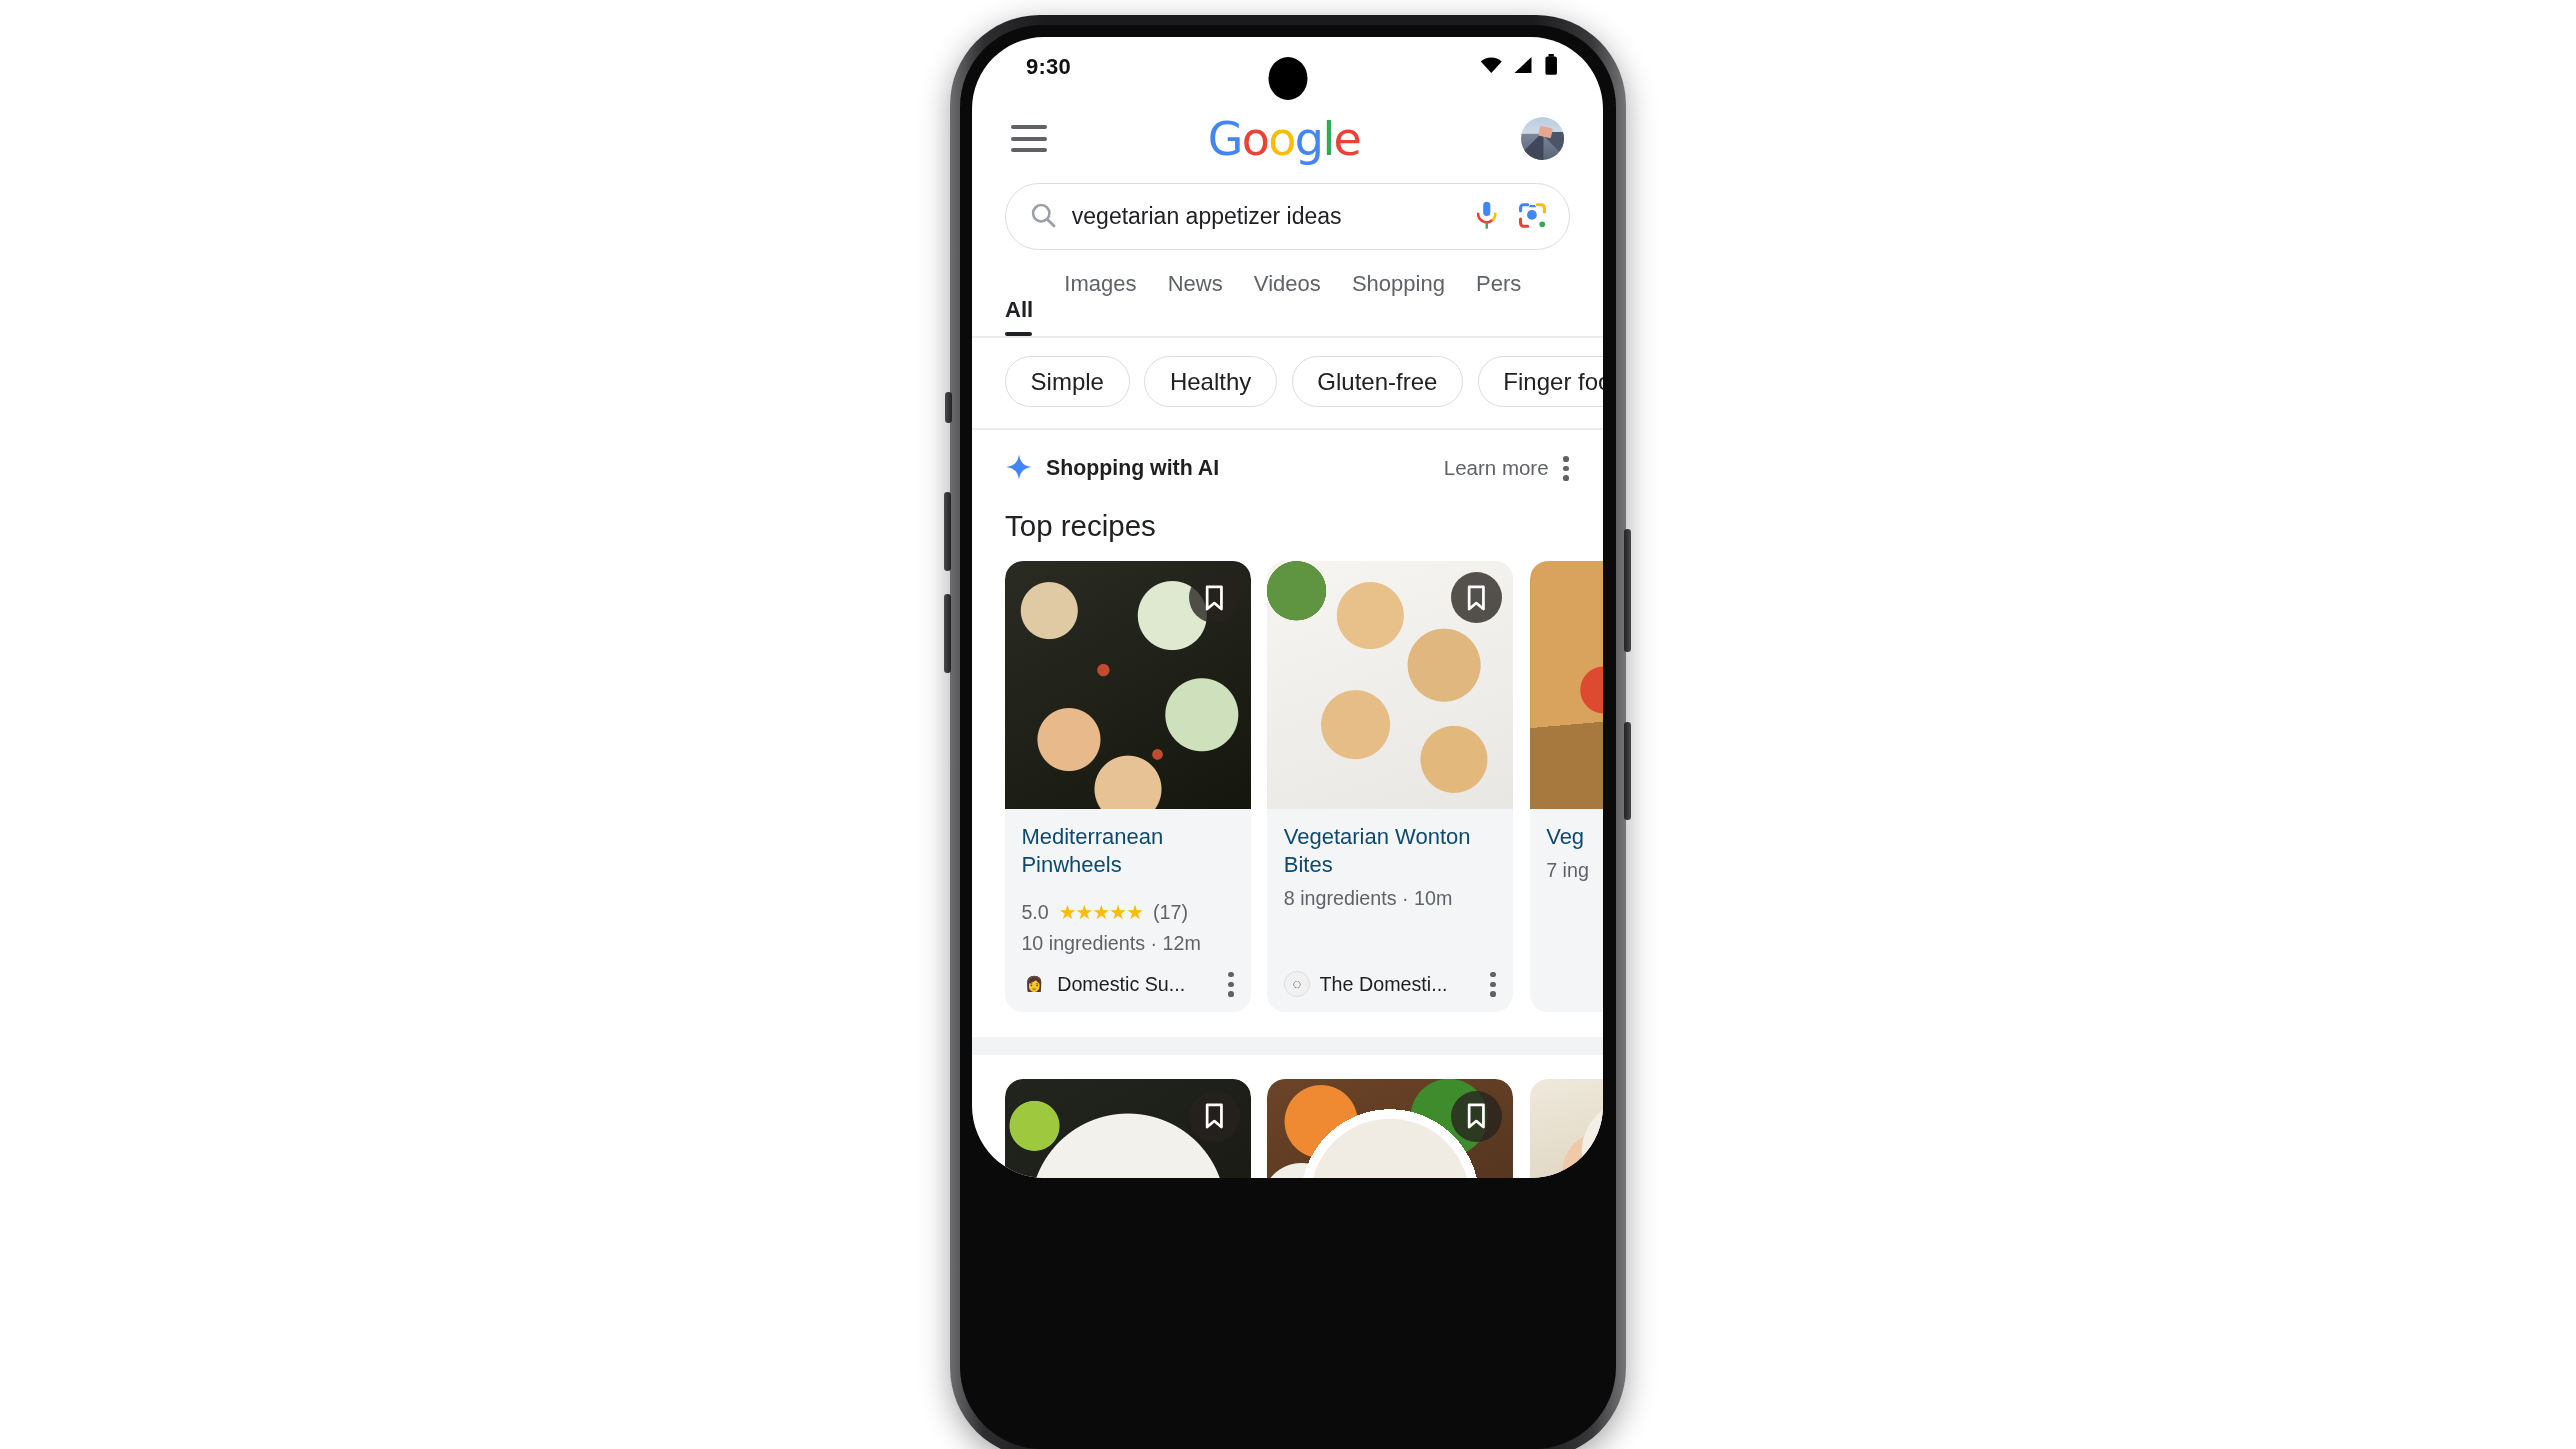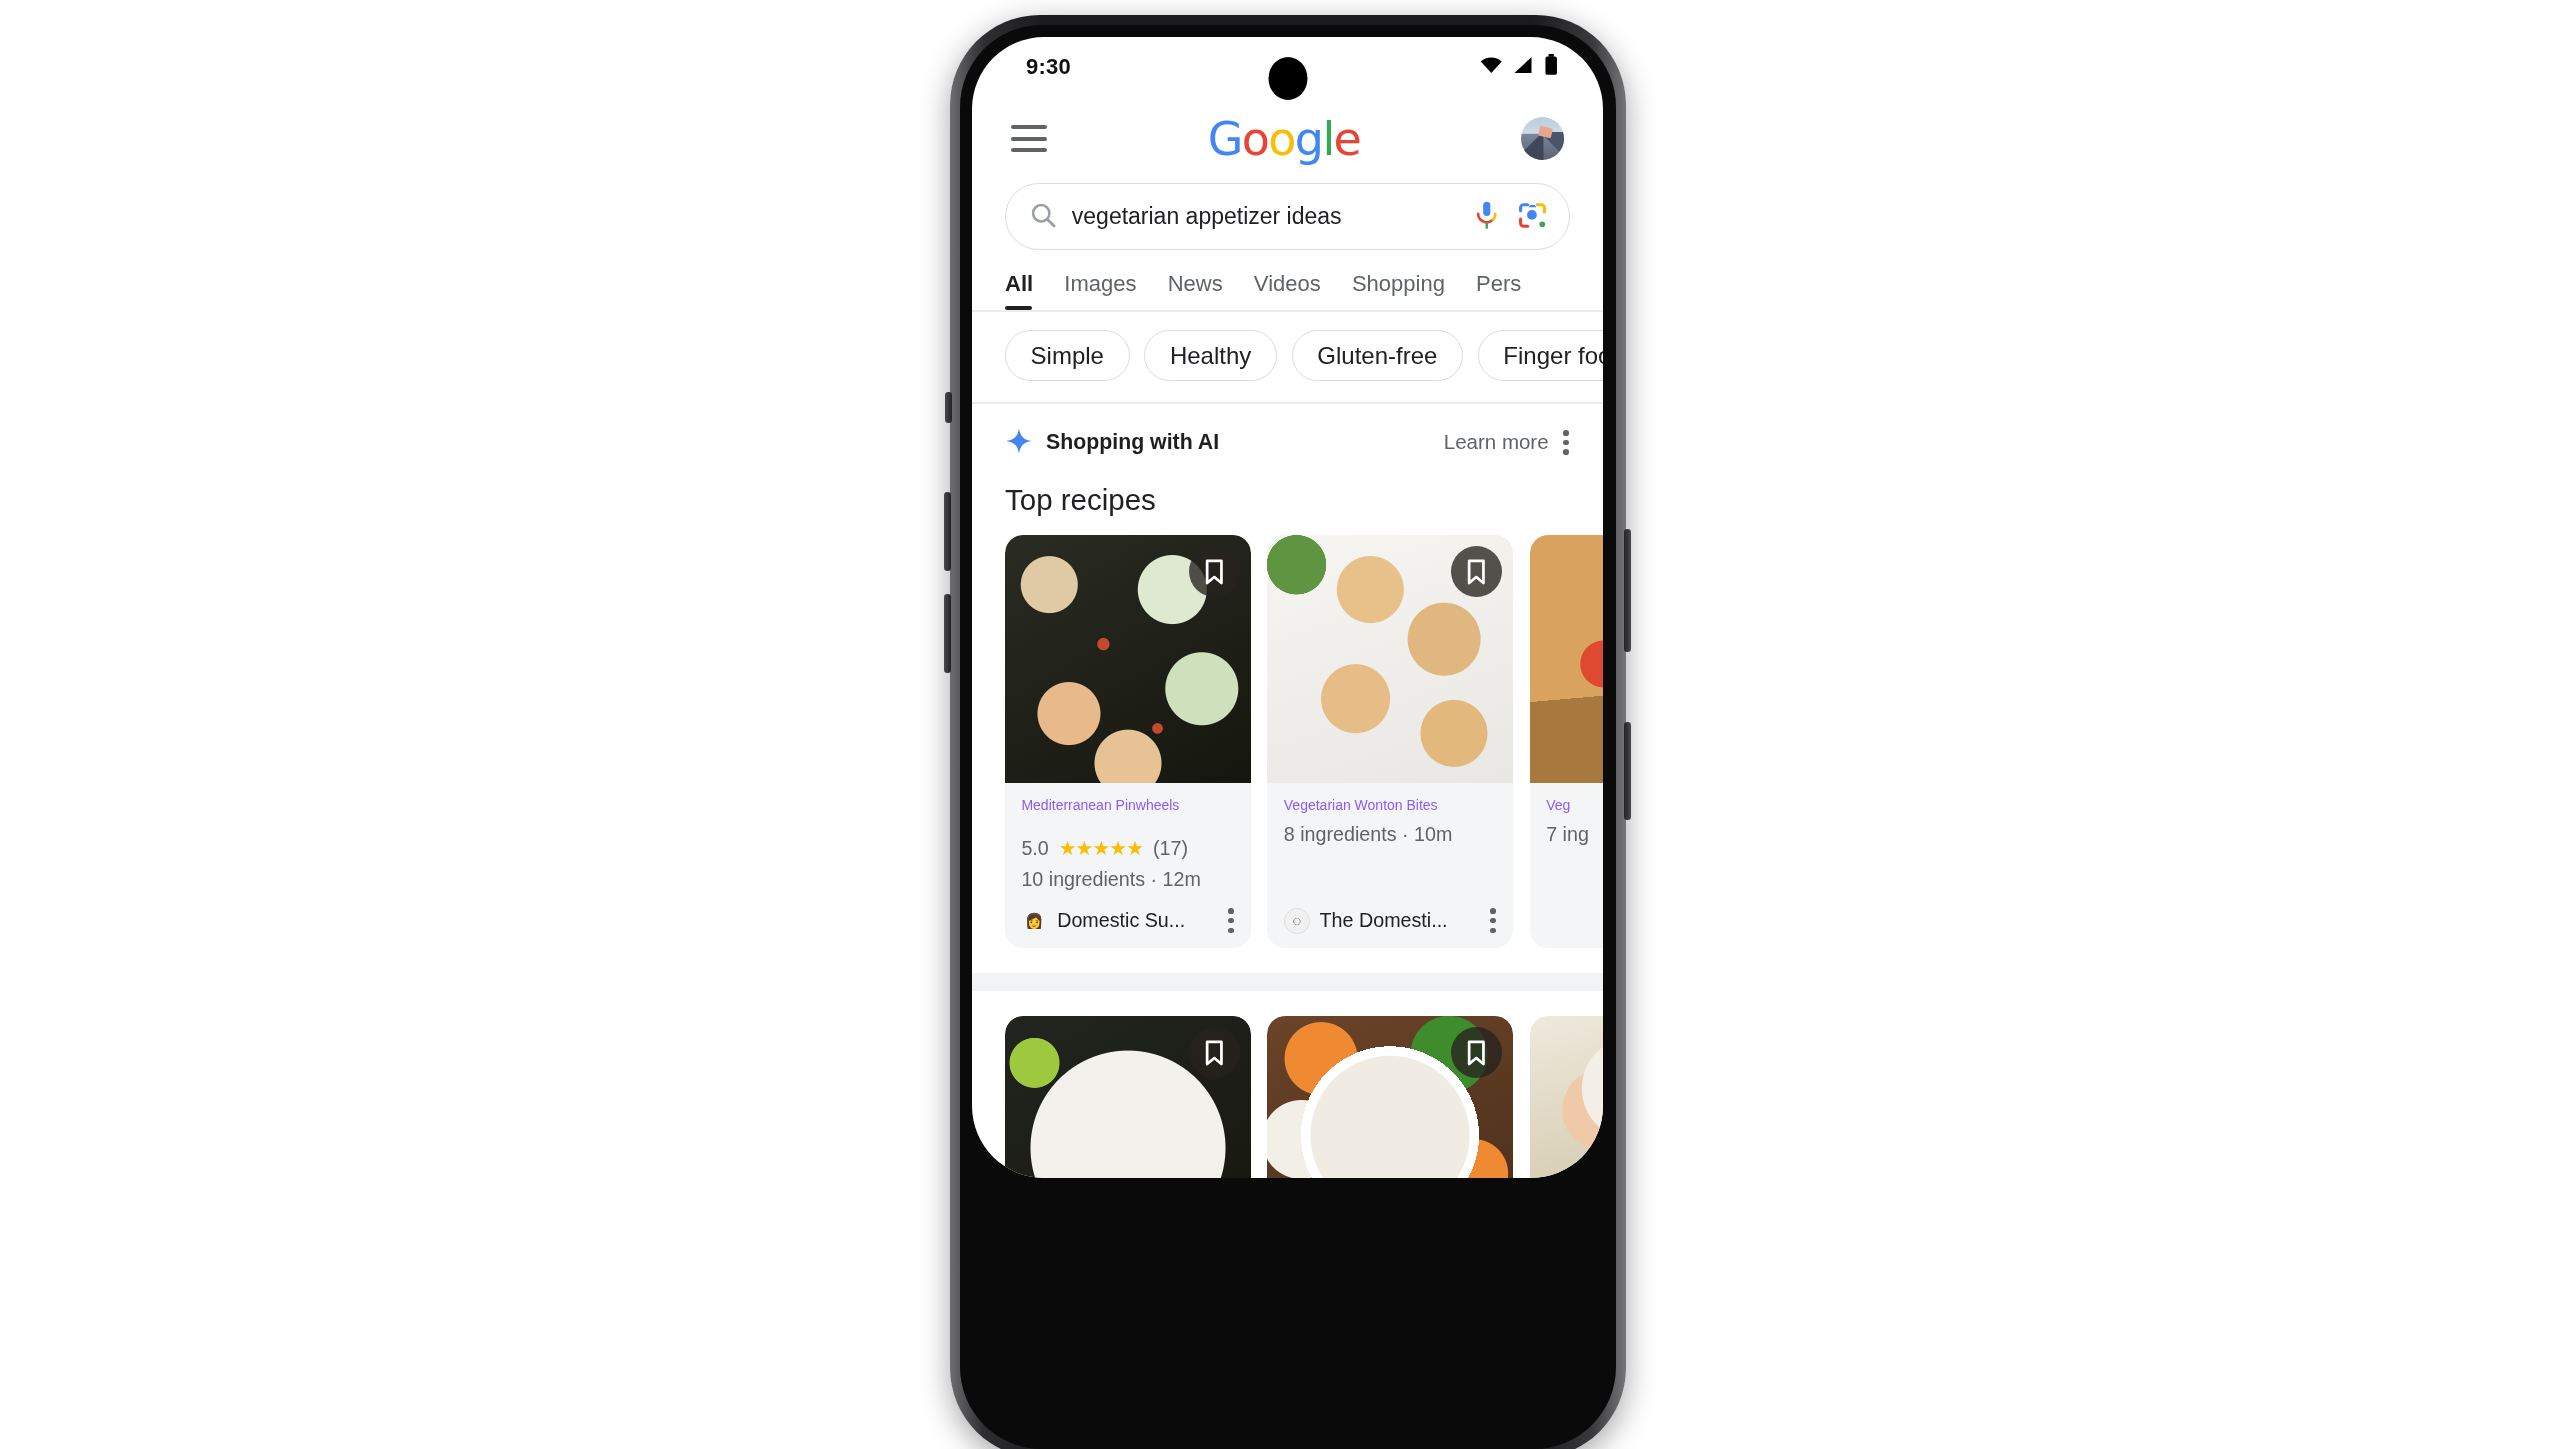--- a/index.html
+++ b/index.html
@@ -89,21 +89,21 @@
     margin:8.2px 33px 0 33px; height:67px; border:0.8px solid #dadce0; border-radius:36px;
     display:flex; align-items:center; padding:0 21.3px 0 23px; gap:14.8px; background:#fff;
   }
   .search-text{ flex:1; font-size:23px; color:#202124; }
   .ico{ flex:0 0 auto; }
 
   
   .tabs{ display:flex; gap:0; padding:21.3px 0 0 33px; position:relative; }
   .tab{ font-size:22px; color:#5f6368; padding:0 19.7px 13px 0; margin-right:11.5px;
         white-space:nowrap; cursor:pointer; position:relative; }
-  .tab.active{ color:#202124; font-weight:700; }
+  .tab.active{ color:#202124; font-weight:700;margin-top:26px; }
   .tab.active::after{
     content:""; position:absolute; left:0; right:21.3px; bottom:0; height:4.9px;
     background:#202124; border-radius:2.5px;
   }
   .tabs-wrap{ overflow:hidden; }
 
   
   .chips{ display:flex; gap:14.8px; padding:18px 0 21.3px 33px; overflow:hidden; }
   .chip{
     border:0.8px solid #dadce0; border-radius:33px; height:51px;
@@ -134,21 +134,21 @@
     width:246px; flex:0 0 246px; border-radius:18px; overflow:hidden;
     background:#f4f5f7; display:flex; flex-direction:column;
   }
   .rimg{ height:248px; position:relative; border-radius:18px 18px 0 0; overflow:hidden; }
   .bookmark{
     position:absolute; right:11.5px; top:11.5px; width:51px; height:51px; border-radius:50%;
     background:rgba(38,34,31,.78); display:flex; align-items:center; justify-content:center;
     cursor:pointer;
   }
   .rbody{ padding:14.8px 16.4px 14.8px 16.4px; display:flex; flex-direction:column; flex:1; }
-  .rtitle{ font-size:14px; line-height:1.26; color:#8b5cf6; font-weight:400; cursor:pointer; }
+  .rtitle{ font-size:22px; line-height:1.26; color:#0c4a6e; font-weight:400; cursor:pointer; }
   .rrating{ margin-top:22px; font-size:19.7px; color:#5f6368; display:flex; align-items:center; gap:10px; }
   .stars{ color:#fbbc04; font-size:19.7px; letter-spacing:-0.8px; }
   .rmeta{ margin-top:8.2px; font-size:19.7px; color:#5f6368; }
   .rfoot{ margin-top:auto; padding-top:16.4px; display:flex; align-items:center; gap:9.8px; }
   .pubav{ width:26px; height:26px; border-radius:50%; flex:0 0 auto;
           display:flex; align-items:center; justify-content:center; font-size:14.8px; overflow:hidden;}
   .pubname{ font-size:19.7px; color:#202124; flex:1; white-space:nowrap; overflow:hidden; }
 
   
   .img-pinwheel{

